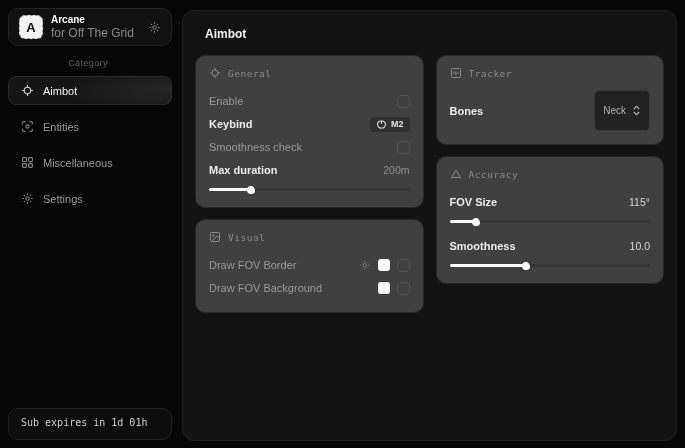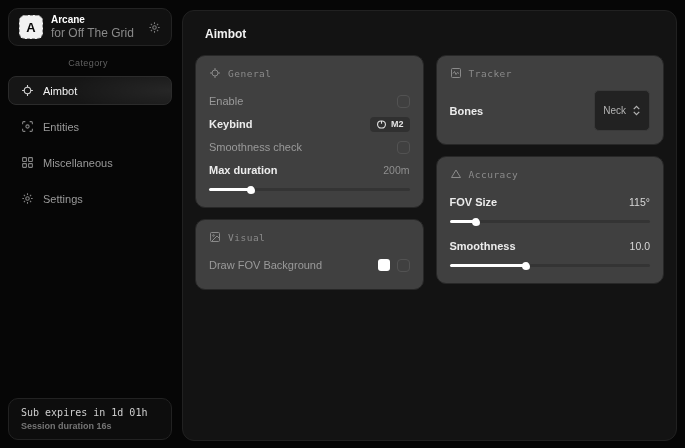--- a/index.html
+++ b/index.html
@@ -174,21 +174,20 @@
           <circle cx="12" cy="12" r="3.2"></circle>
           <path d="M12 2.5v3M12 18.5v3M2.5 12h3M18.5 12h3M5.3 5.3l2.1 2.1M16.6 16.6l2.1 2.1M18.7 5.3l-2.1 2.1M7.4 16.6l-2.1 2.1"></path>
         </svg>
       </span>
       <span>Settings</span>
     </div>
   </div>
 
   <div class="sidebar-footer">
     <div class="footer-line1">Sub expires in 1d 01h</div>
-    <div class="footer-line2">Session duration 16s</div>
   </div>
 </div>
 
 <div class="main-panel">
   <div class="page-title">Aimbot</div>
 
   <div class="columns">
 
     <div class="col">
 
@@ -240,20 +239,33 @@
           <span class="hicon">
             <svg width="12" height="12" viewBox="0 0 24 24" fill="none" stroke="currentColor" stroke-width="2">
               <rect x="3" y="3" width="18" height="18" rx="2"></rect>
               <circle cx="9" cy="9" r="1.6"></circle>
               <path d="M21 15l-5-5-11 11"></path>
             </svg>
           </span>
           <span>Visual</span>
         </div>
         <div class="row">
+          <span class="lbl">Draw FOV Border</span>
+          <span class="row-controls">
+            <span class="gear-dim">
+              <svg width="12" height="12" viewBox="0 0 24 24" fill="none" stroke="currentColor" stroke-width="2">
+                <circle cx="12" cy="12" r="3.2"></circle>
+                <path d="M12 2.5v3M12 18.5v3M2.5 12h3M18.5 12h3M5.3 5.3l2.1 2.1M16.6 16.6l2.1 2.1M18.7 5.3l-2.1 2.1M7.4 16.6l-2.1 2.1"></path>
+              </svg>
+            </span>
+            <span class="swatch"></span>
+            <span class="checkbox"></span>
+          </span>
+        </div>
+        <div class="row">
           <span class="lbl">Draw FOV Background</span>
           <span class="row-controls">
             <span class="swatch"></span>
             <span class="checkbox"></span>
           </span>
         </div>
       </div>
     </div>
 
     <div class="col">

